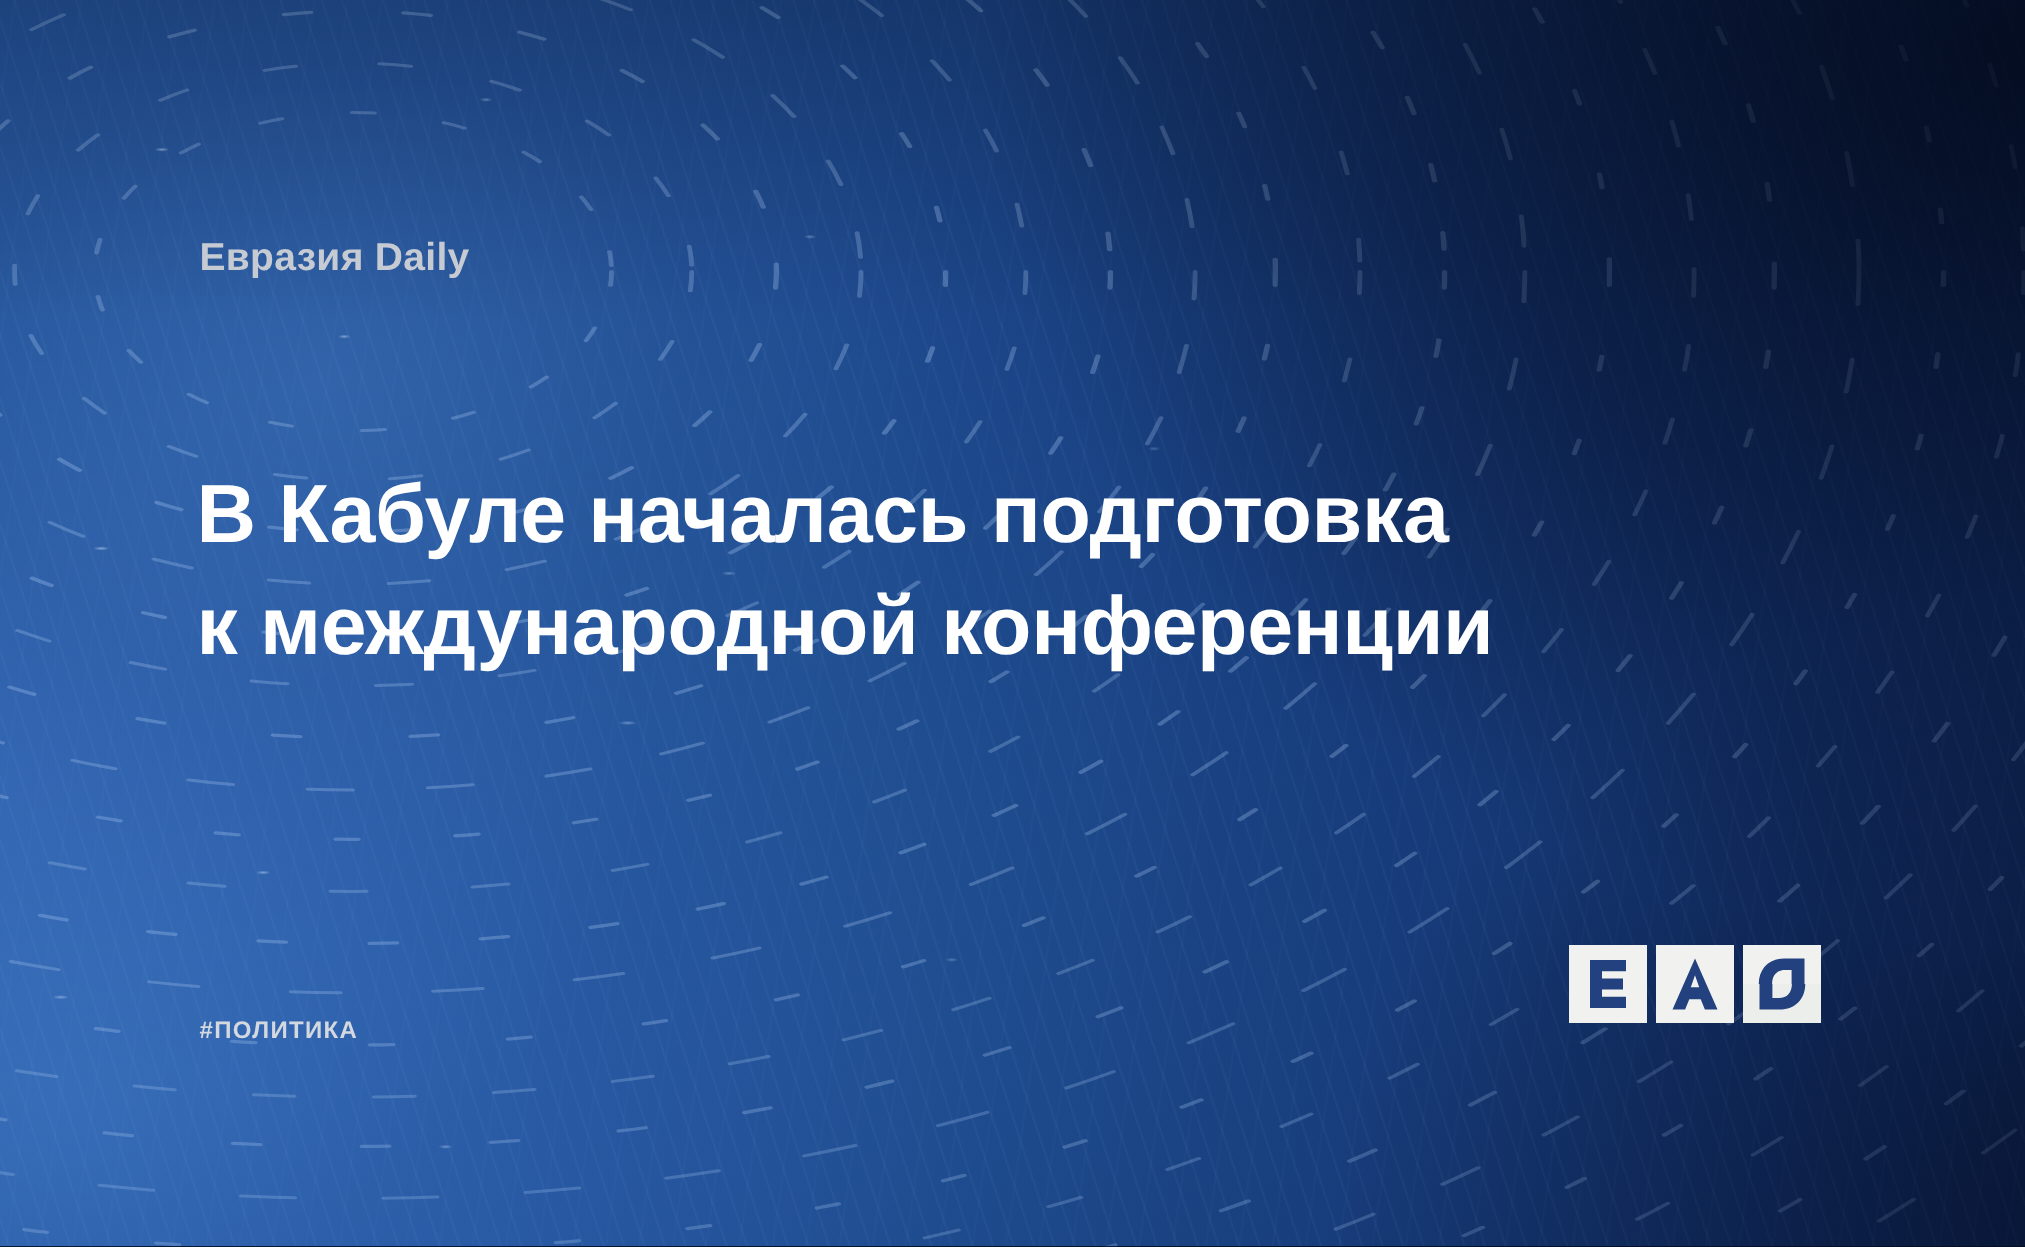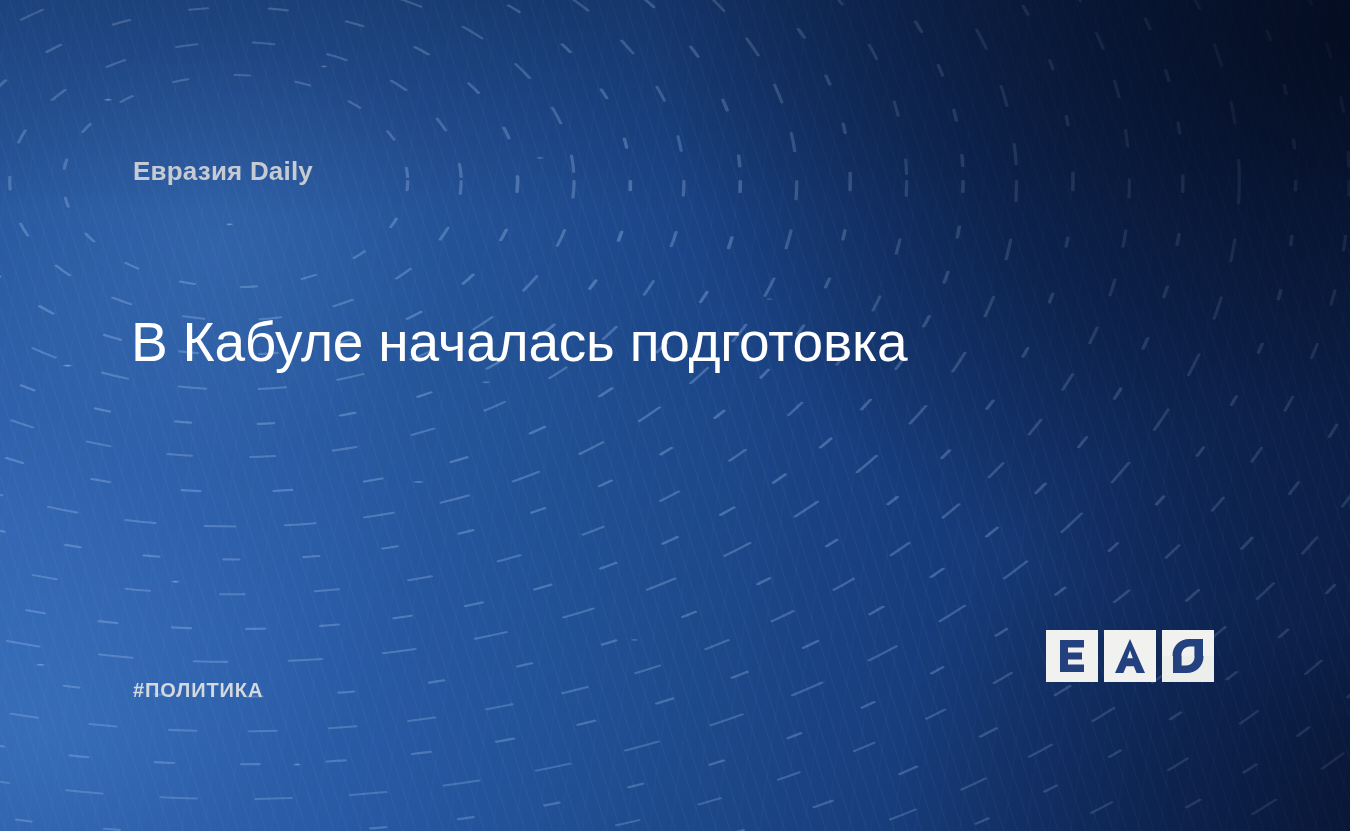--- a/index.html
+++ b/index.html
@@ -110,32 +110,32 @@
     white-space: nowrap;
     margin-top: 20px;
   }
 
   .headline {
     position: absolute;
     left: 131px;
     top: 268px;
     width: 900px;
     font-size: 55px;
-    font-weight: 400;
+    font-weight: 700;
     line-height: 75px;
     letter-spacing: -0.2px;
     color: #ffffff;
   }
   .headline .hl-line { display: block; white-space: nowrap; }
 
   .tag {
     position: absolute;
     left: 133px;
     top: 680px;
-    font-size: 20px;
+    font-size: 16px;
     font-weight: 700;
     letter-spacing: .9px;
     color: #d4d8df;
     line-height: 1;
     white-space: nowrap;
   }
 
   
   .logo {
     position: absolute;
@@ -230,20 +230,21 @@
 
   <div class="bg-layer bg-streaks"></div>
   <div class="bg-layer bg-streaks2"></div>
   <div class="bg-layer bg-speckle"></div>
   <div class="bg-layer bg-vignette"></div>
 
   <div class="brand">Евразия Daily</div>
 
   <h1 class="headline">
     <span class="hl-line">В Кабуле началась подготовка</span>
+    <span class="hl-line">к международной конференции</span>
   </h1>
 
   <div class="tag">#ПОЛИТИКА</div>
 
   <div class="logo">
 
     <div class="logo-tile">
       <svg viewBox="0 0 52 52" aria-hidden="true">
         <path d="M14 10 H38 V17.5 H22 V22.4 H36 V29.6 H22 V34.5 H38 V42 H14 Z" fill="#24417f"></path>
       </svg>

